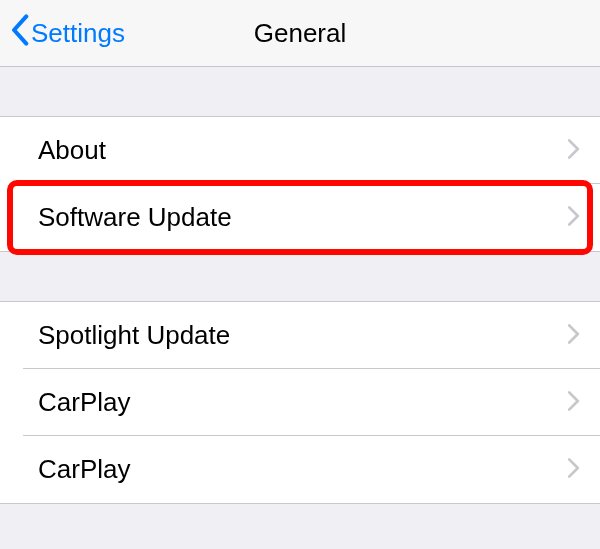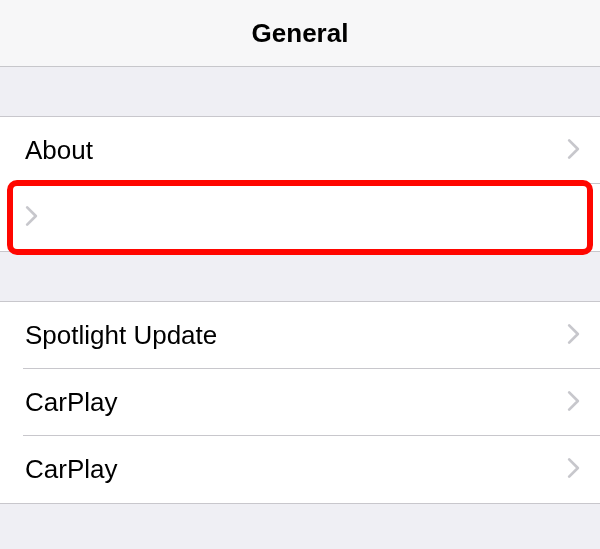--- a/index.html
+++ b/index.html
@@ -33,34 +33,34 @@
     }
     .back-chevron {
       display: inline-block;
       margin-right: 2px;
     }
     .nav-title {
       position: absolute;
       left: 50%;
       transform: translateX(-50%);
       font-size: 26px;
-      font-weight: 700;
+      font-weight: 400;
       color: #000;
     }
     .group {
       margin-top: 49px;
       background: #fff;
       border-top: 1px solid #c8c7cc;
       border-bottom: 1px solid #c8c7cc;
     }
     .row {
       min-height: 67px;
       display: flex;
       align-items: center;
-      padding-left: 25px;
+      padding-left: 38px;
       padding-right: 20px;
       position: relative;
       cursor: pointer;
       background: #fff;
     }
     .row-label {
       font-size: 26px;
       color: #000;
       flex: 1;
     }
@@ -89,35 +89,44 @@
       bottom: -4px;
       border: 6px solid #ff0600;
       border-radius: 10px;
       pointer-events: none;
     }
   </style>
 </head>
 <body>
 
 <div class="nav-bar">
+  <div class="back-button">
+    <span class="back-chevron">
+      <svg width="19" height="34" viewBox="0 0 14 24" fill="none" stroke="#007aff" stroke-width="3" stroke-linecap="round" stroke-linejoin="round">
+        <polyline points="12,2 3,12 12,22"></polyline>
+      </svg>
+    </span>
+    <span>Settings</span>
+  </div>
   <div class="nav-title">General</div>
 </div>
 
 <div class="group">
   <div class="row">
     <span class="row-label">About</span>
     <span class="row-chevron">
       <svg width="13" height="22" viewBox="0 0 12 20" fill="none" stroke="#c7c7cc" stroke-width="2.5" stroke-linecap="round" stroke-linejoin="round">
         <polyline points="2,2 10,10 2,18"></polyline>
       </svg>
     </span>
     <div class="row-sep"></div>
   </div>
   <div class="highlight-wrap">
     <div class="row">
+      <span class="row-label">Software Update</span>
       <span class="row-chevron">
         <svg width="13" height="22" viewBox="0 0 12 20" fill="none" stroke="#c7c7cc" stroke-width="2.5" stroke-linecap="round" stroke-linejoin="round">
           <polyline points="2,2 10,10 2,18"></polyline>
         </svg>
       </span>
     </div>
     <div class="highlight-box"></div>
   </div>
 </div>
 

